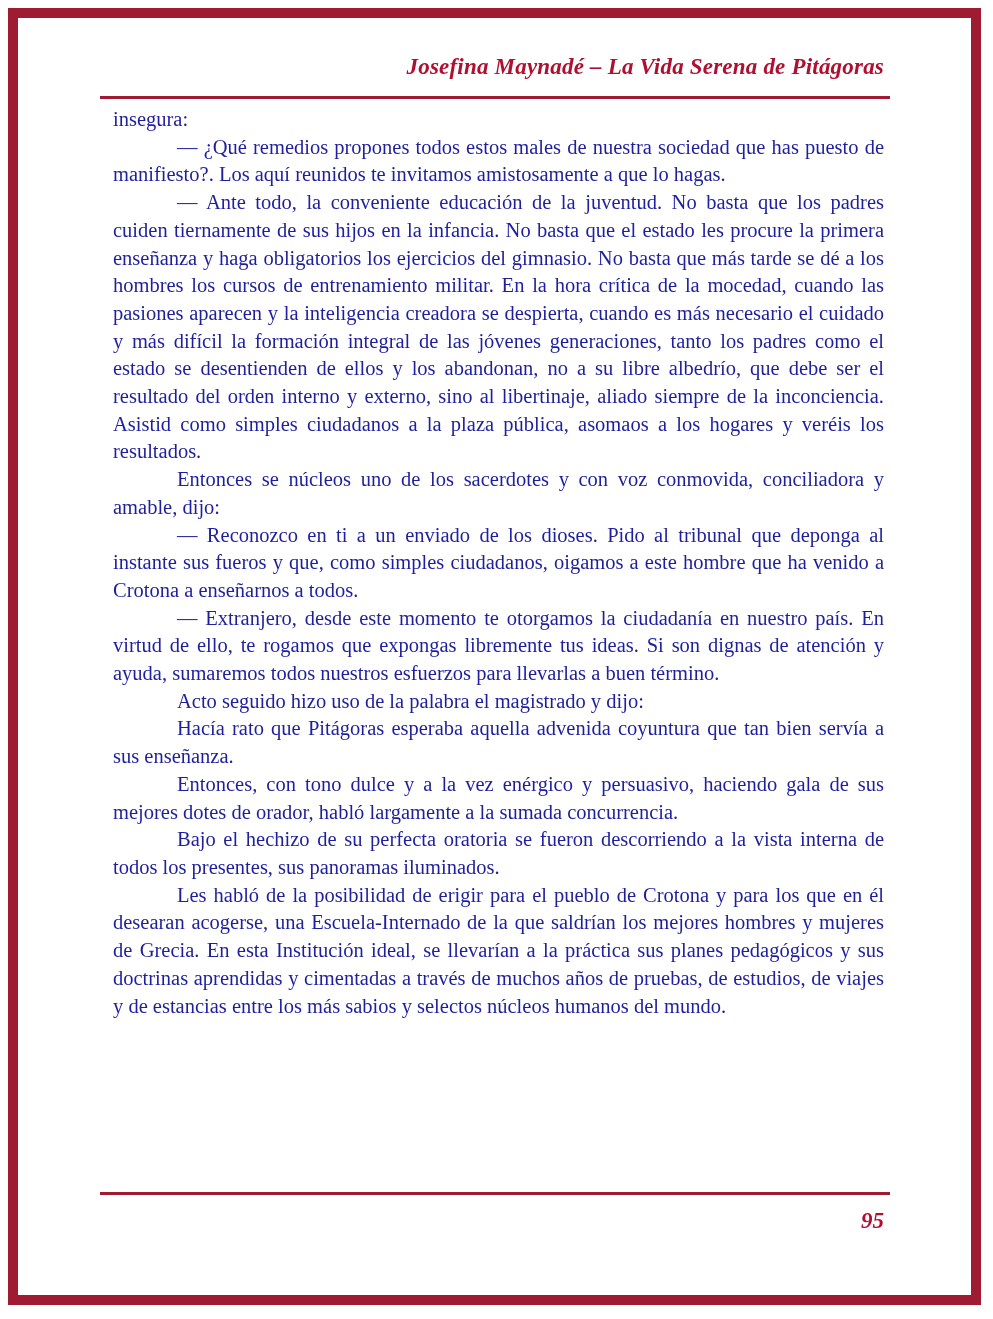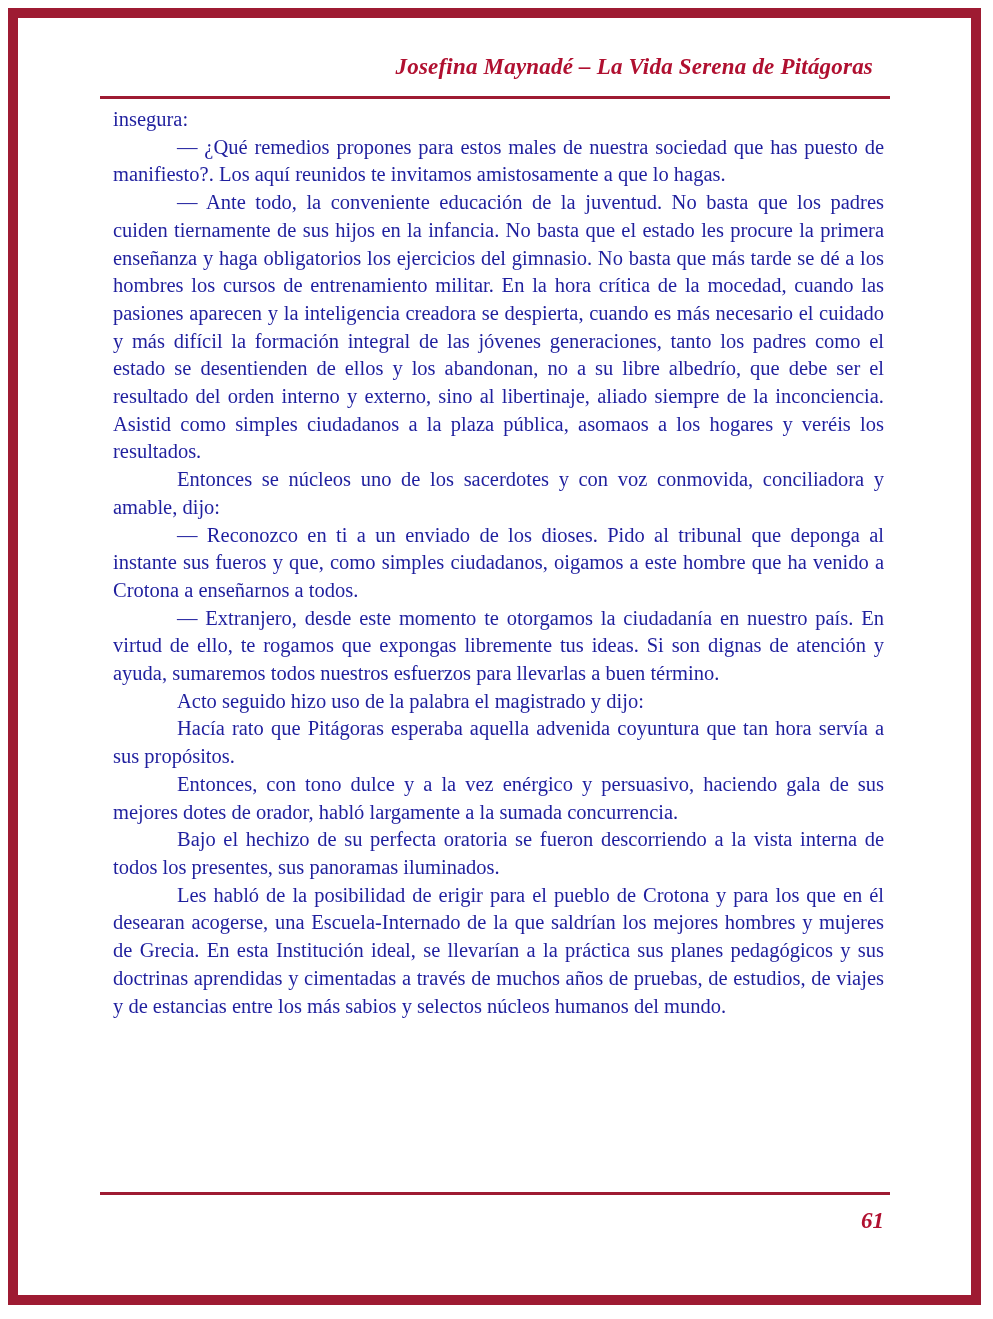--- a/index.html
+++ b/index.html
@@ -19,21 +19,21 @@
     position: absolute;
     top: 8px;
     left: 8px;
     right: 12px;
     bottom: 14px;
     border: 10px solid var(--frame-color, #9e1b32);
   }
   .header-title {
     position: absolute;
     left: 113px;
-    right: 120px;
+    right: 109px;
     top: 54px;
     text-align: right;
     font-size: 23px;
     font-weight: bold;
     font-style: italic;
     color: var(--accent-color, #b01030);
     letter-spacing: 0.2px;
   }
   .rule {
     position: absolute;
@@ -77,28 +77,28 @@
 
 <div class="page">
   <div class="frame"></div>
 
   <div class="header-title">Josefina Maynadé – La Vida Serena de Pitágoras</div>
 
   <div class="rule header-rule"></div>
 
   <div class="body-text">
       <p>insegura:</p>
-      <p class="indent">— ¿Qué remedios propones para estos males de nuestra sociedad que has puesto de manifiesto?. Los aquí reunidos te invitamos amistosamente a que lo hagas.</p>
+      <p class="indent">— ¿Qué remedios propones todos estos males de nuestra sociedad que has puesto de manifiesto?. Los aquí reunidos te invitamos amistosamente a que lo hagas.</p>
       <p class="indent">— Ante todo, la conveniente educación de la juventud. No basta que los padres cuiden tiernamente de sus hijos en la infancia. No basta que el estado les procure la primera enseñanza y haga obligatorios los ejercicios del gimnasio. No basta que más tarde se dé a los hombres los cursos de entrenamiento militar. En la hora crítica de la mocedad, cuando las pasiones aparecen y la inteligencia creadora se despierta, cuando es más necesario el cuidado y más difícil la formación integral de las jóvenes generaciones, tanto los padres como el estado se desentienden de ellos y los abandonan, no a su libre albedrío, que debe ser el resultado del orden interno y externo, sino al libertinaje, aliado siempre de la inconciencia. Asistid como simples ciudadanos a la plaza pública, asomaos a los hogares y veréis los resultados.</p>
       <p class="indent">Entonces se núcleos uno de los sacerdotes y con voz conmovida, conciliadora y amable, dijo:</p>
       <p class="indent">— Reconozco en ti a un enviado de los dioses. Pido al tribunal que deponga al instante sus fueros y que, como simples ciudadanos, oigamos a este hombre que ha venido a Crotona a enseñarnos a todos.</p>
       <p class="indent">— Extranjero, desde este momento te otorgamos la ciudadanía en nuestro país. En virtud de ello, te rogamos que expongas libremente tus ideas. Si son dignas de atención y ayuda, sumaremos todos nuestros esfuerzos para llevarlas a buen término.</p>
       <p class="indent">Acto seguido hizo uso de la palabra el magistrado y dijo:</p>
-      <p class="indent">Hacía rato que Pitágoras esperaba aquella advenida coyuntura que tan hora servía a sus propósitos.</p>
+      <p class="indent">Hacía rato que Pitágoras esperaba aquella advenida coyuntura que tan bien servía a sus enseñanza.</p>
       <p class="indent">Entonces, con tono dulce y a la vez enérgico y persuasivo, haciendo gala de sus mejores dotes de orador, habló largamente a la sumada concurrencia.</p>
       <p class="indent">Bajo el hechizo de su perfecta oratoria se fueron descorriendo a la vista interna de todos los presentes, sus panoramas iluminados.</p>
       <p class="indent">Les habló de la posibilidad de erigir para el pueblo de Crotona y para los que en él desearan acogerse, una Escuela-Internado de la que saldrían los mejores hombres y mujeres de Grecia. En esta Institución ideal, se llevarían a la práctica sus planes pedagógicos y sus doctrinas aprendidas y cimentadas a través de muchos años de pruebas, de estudios, de viajes y de estancias entre los más sabios y selectos núcleos humanos del mundo.</p>
     </div>
 
   <div class="rule footer-rule"></div>
 
-  <div class="page-number">61</div>
+  <div class="page-number">95</div>
 </div>
 
 </body></html>

